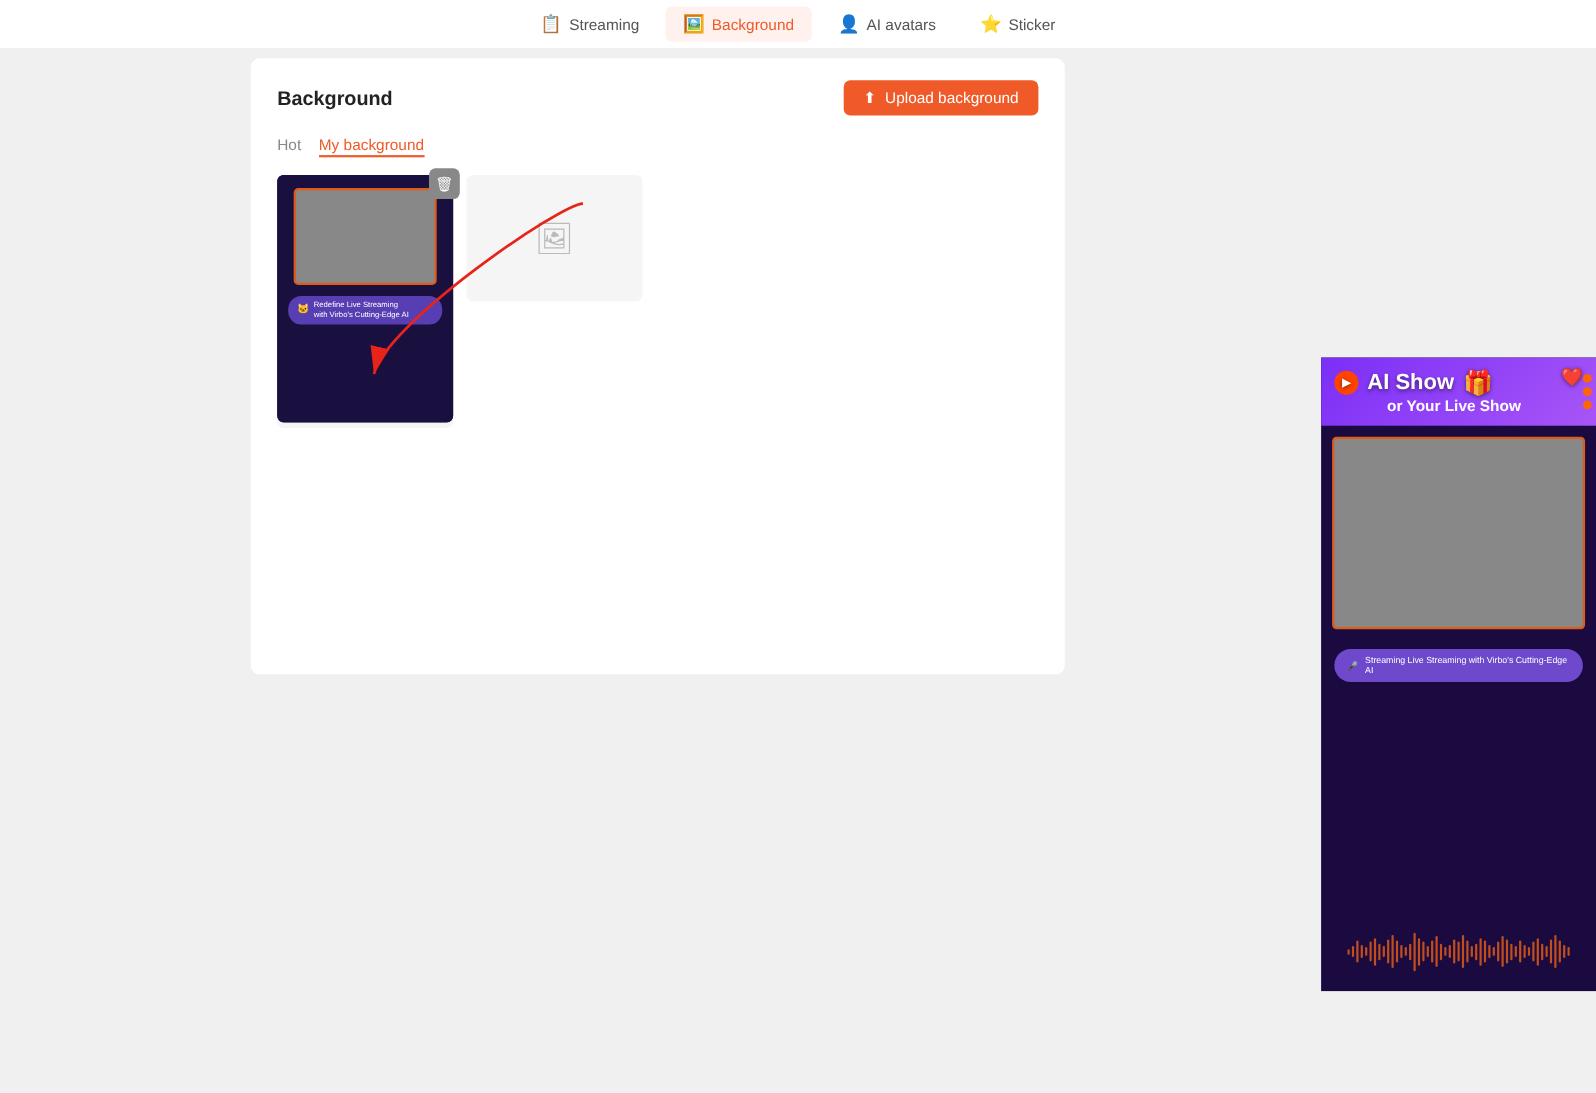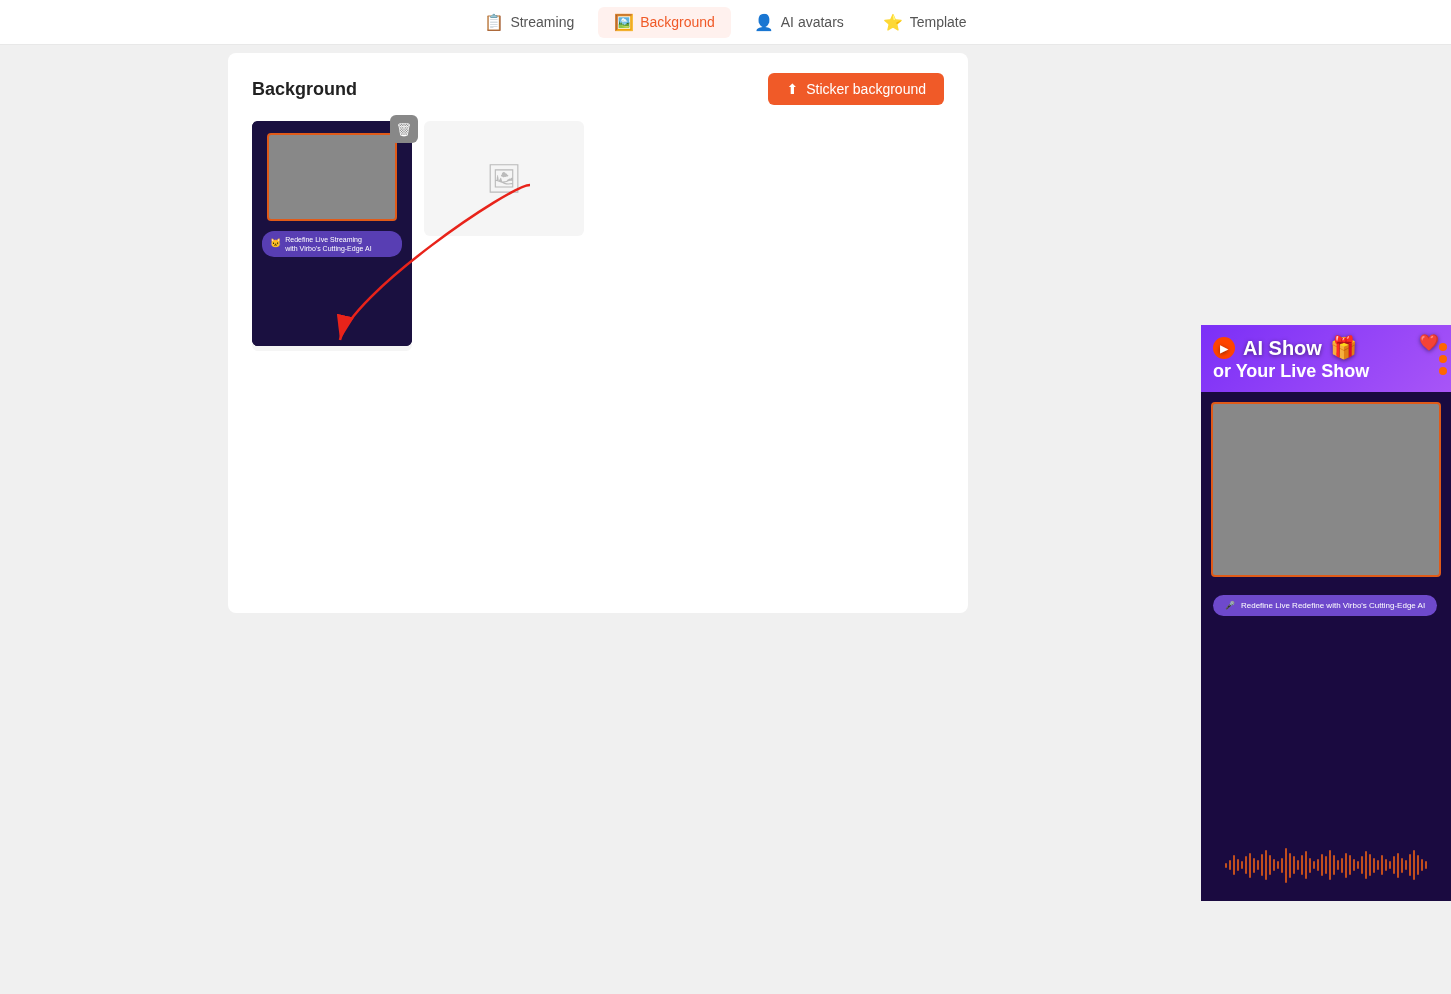--- a/index.html
+++ b/index.html
@@ -227,23 +227,24 @@
       display: flex;
       align-items: center;
       gap: 8px;
       font-size: 20px;
       font-weight: 800;
       color: #fff;
       text-shadow: 0 1px 4px rgba(0,0,0,0.5);
     }
 
     .ai-host-sub {
-      font-size: 18px;
+      font-size: 14px;
       font-weight: 800;
       color: #fff;
+      margin-left: 48px;
     }
 
     .gift-emoji {
       font-size: 22px;
     }
 
     .heart-emoji {
       position: absolute;
       right: 12px;
       top: 8px;
@@ -348,35 +349,43 @@
   <div class="nav-item active">
     <span class="nav-icon">🖼️</span>
     <span>Background</span>
   </div>
   <div class="nav-item">
     <span class="nav-icon">👤</span>
     <span>AI avatars</span>
   </div>
   <div class="nav-item">
     <span class="nav-icon">⭐</span>
-    <span>Template</span>
+    <span>Sticker</span>
   </div>
 </nav>
 
 <div class="main-content">
 
   <div class="bg-panel">
     <div class="panel-header">
       <h2 class="panel-title">Background</h2>
       <button class="upload-btn">
         <span>⬆</span>
-        <span>Sticker background</span>
+        <span>Upload background</span>
       </button>
     </div>
 
+    <div class="tab-bar">
+      <div class="tab-item inactive">
+        <span>Hot</span>
+      </div>
+      <div class="tab-item active-tab">
+        <span>My background</span>
+      </div>
+    </div>
 
     <div class="bg-grid">
 
       <div class="bg-card">
         <div class="delete-btn">
           <span>🗑</span>
         </div>
         <div class="bg-card-inner">
           <div class="card-preview-video">
             <div class="card-gray-area"></div>
@@ -417,21 +426,21 @@
         <div class="dot-circle"></div>
         <div class="dot-circle"></div>
       </div>
     </div>
 
     <div class="preview-video-area"></div>
 
     <div class="preview-bottom">
       <div class="redefine-bubble">
         <span>🎤</span>
-        <span>Redefine Live Redefine with Virbo's Cutting-Edge AI</span>
+        <span>Streaming Live Streaming with Virbo's Cutting-Edge AI</span>
       </div>
     </div>
 
     <div class="waveform-area">
       <div class="waveform" id="waveform-container">
           <div class="waveform-bar" style="height: 5px;"></div>
           <div class="waveform-bar" style="height: 10px;"></div>
           <div class="waveform-bar" style="height: 20px;"></div>
           <div class="waveform-bar" style="height: 12.5px;"></div>
           <div class="waveform-bar" style="height: 7.5px;"></div>

